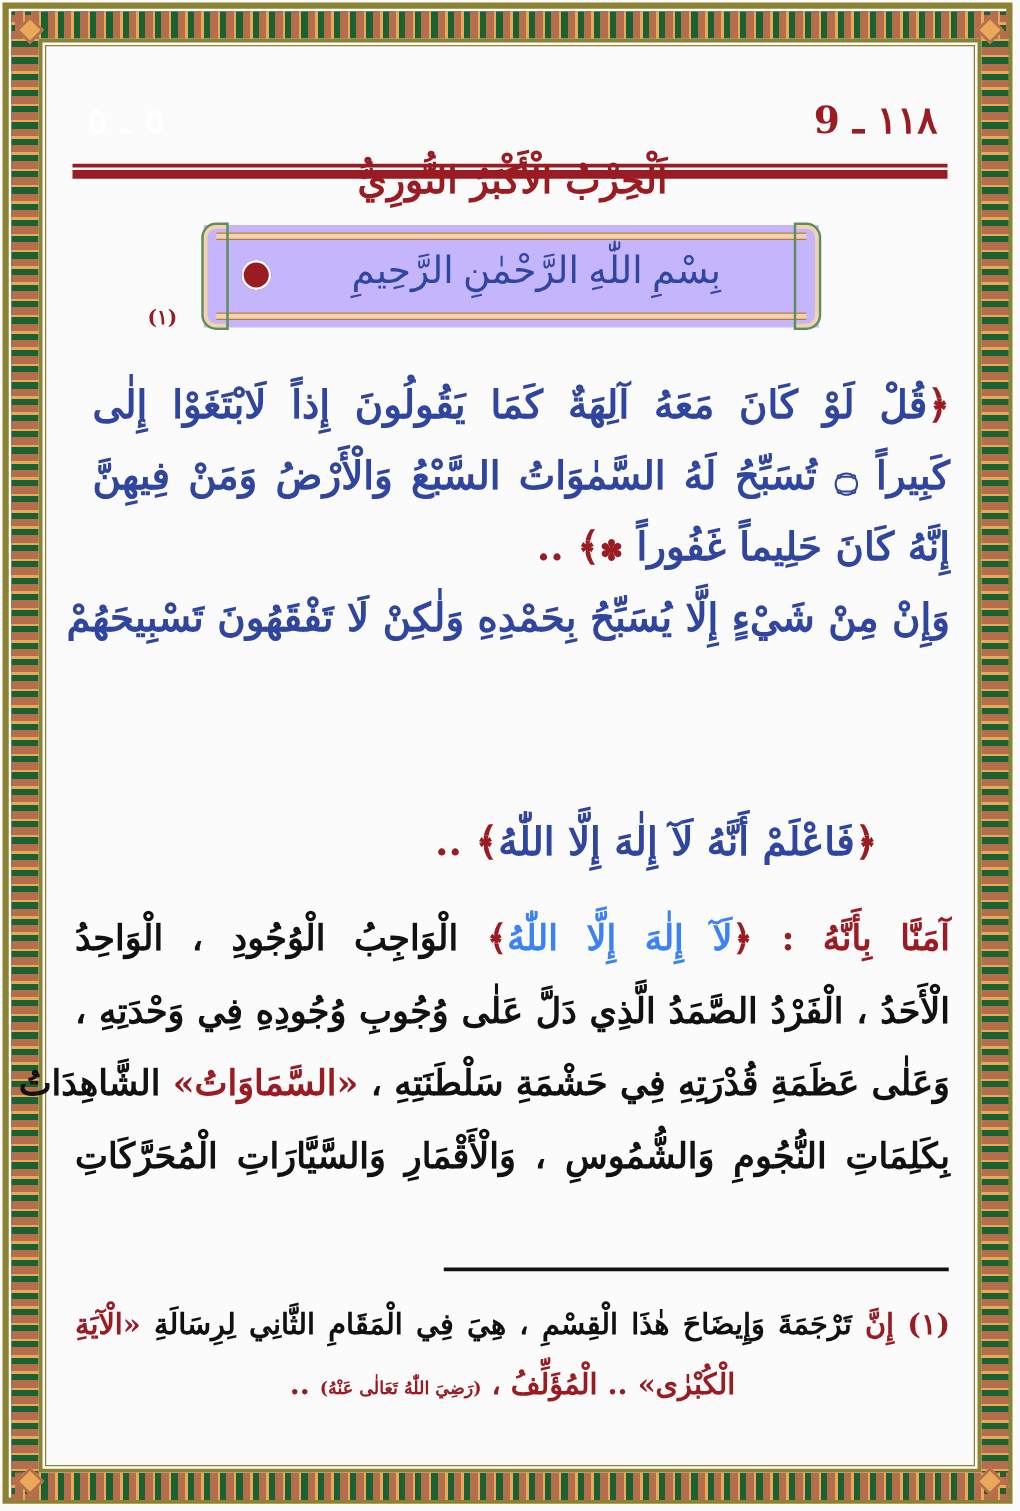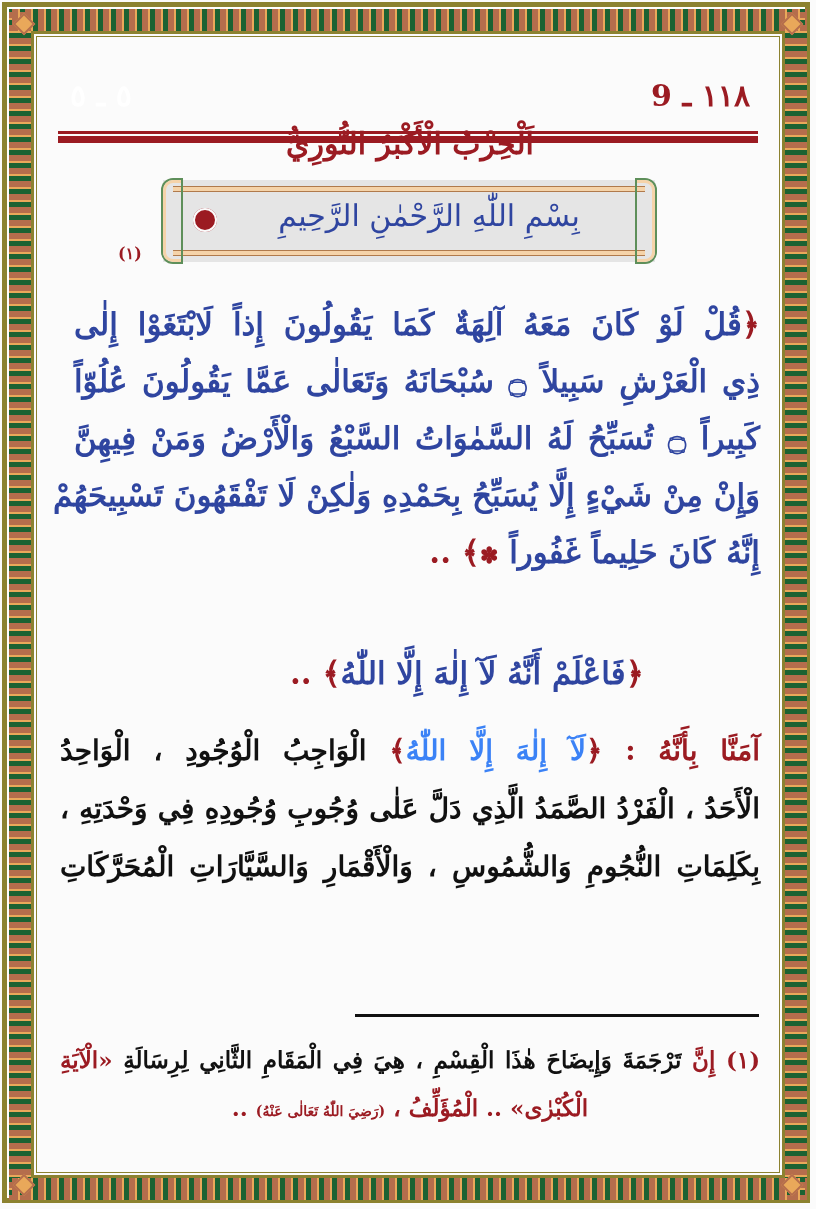--- a/index.html
+++ b/index.html
@@ -50,21 +50,22 @@
   }
   .ghost-num {
     position: absolute; left: 10px; top: 0; font-size: 30px; font-weight: bold;
     color: #ffffff; direction: rtl;
   }
   .rule-top { position: absolute; left: 58px; top: 131px; width: 700px; height: 3px; background: #9b1b22; }
   .rule-bot { position: absolute; left: 58px; top: 136px; width: 700px; height: 7px; background: #9b1b22; }
 
   .basmala-box {
     position: absolute; left: 163px; top: 180px; width: 492px; height: 82px;
-    background: #e5e5e5;
+    background: #c4b5fd;
+    font-family: Liberation Serif, serif;
   }
   .basmala-rail-top, .basmala-rail-bot {
     position: absolute; left: 10px; right: 10px; height: 4px;
     background: #f5d3a9; border-top: 1px solid #b07a4c; border-bottom: 1px solid #b07a4c;
   }
   .basmala-rail-top { top: 6px; }
   .basmala-rail-bot { bottom: 6px; }
   .basmala-end {
     position: absolute; top: 0; width: 18px; height: 82px;
     border: 3px solid #f5d3a9; box-sizing: border-box; border-radius: 10px;
@@ -86,21 +87,21 @@
   }
 
   .body {
     position: absolute; left: 60px; width: 700px; direction: rtl;
     text-align: justify; text-align-last: justify;
     font-weight: bold; line-height: 57px;
   }
   .verse { top: 296px; font-size: 31px; color: #2f45a0; }
   .verse .line { display: block; height: 57px; white-space: nowrap; margin-left: 14px; }
   .verse .last { text-align-last: right; }
-  .verse-2 { position: absolute; left: 290px; width: 470px; top: 655px; font-size: 31px; font-weight: bold; color: #2f45a0; direction: rtl; text-align: left; }
+  .verse-2 { position: absolute; left: 290px; width: 470px; top: 655px; font-size: 31px; font-weight: bold; color: #2f45a0; direction: rtl; text-align: center; }
   .red { color: #9b1b22; }
   .sep { color: #9b1b22; font-size: 22px; }
   .bracket { color: #9b1b22; }
 
   .prose { top: 722px; font-size: 28px; color: #111; line-height: 58px; }
   .prose .line { display: block; height: 58px; white-space: nowrap; }
 
   .fn-rule { position: absolute; left: 355px; top: 1014px; width: 404px; height: 3px; background: #111; }
   .footnote {
     position: absolute; left: 60px; width: 700px; top: 1036px; direction: rtl;
@@ -135,33 +136,33 @@
   <div class="basmala-rail-bot"></div>
   <div class="basmala-end left"></div>
   <div class="basmala-end right"></div>
   <div class="rosette"></div>
   <div class="basmala-text">بِسْمِ اللّٰهِ الرَّحْمٰنِ الرَّحِيمِ</div>
 </div>
 <div class="footnote-marker">(١)</div>
 
 <div class="body verse">
   <span class="line"><span class="bracket">﴿</span><span>قُلْ لَوْ كَانَ مَعَهُ آلِهَةٌ كَمَا يَقُولُونَ إِذاً لَابْتَغَوْا إِلٰى</span></span>
-  <span class="line">ذِي الْعَرْشِ سَبِيلاً ۝ سُبْحَانَهُ وَتَعَالٰى عَمَّا يَقُولُونَ عُلُوّاً</span>
   <span class="line">كَبِيراً ۝ تُسَبِّحُ لَهُ السَّمٰوَاتُ السَّبْعُ وَالْأَرْضُ وَمَنْ فِيهِنَّ</span>
+  <span class="line last"><span>إِنَّهُ كَانَ حَلِيماً غَفُوراً</span> <span class="sep">✽</span><span class="bracket">﴾</span> <span class="red">..</span></span>
   <span class="line">وَإِنْ مِنْ شَيْءٍ إِلَّا يُسَبِّحُ بِحَمْدِهِ وَلٰكِنْ لَا تَفْقَهُونَ تَسْبِيحَهُمْ</span>
-  <span class="line last"><span>إِنَّهُ كَانَ حَلِيماً غَفُوراً</span> <span class="sep">✽</span><span class="bracket">﴾</span> <span class="red">..</span></span>
 </div>
 
 <div class="verse-2">
   <span class="bracket">﴿</span><span>فَاعْلَمْ أَنَّهُ لَآ إِلٰهَ إِلَّا اللّٰهُ</span><span class="bracket">﴾</span> <span class="red">..</span>
 </div>
 
 <div class="body prose">
   <span class="line"><span class="red">آمَنَّا بِأَنَّهُ :</span> <span class="bracket">﴿</span><span style="color:#3b82f6">لَآ إِلٰهَ إِلَّا اللّٰهُ</span><span class="bracket">﴾</span> <span>الْوَاجِبُ الْوُجُودِ ، الْوَاحِدُ</span></span>
   <span class="line">الْأَحَدُ ، الْفَرْدُ الصَّمَدُ الَّذِي دَلَّ عَلٰى وُجُوبِ وُجُودِهِ فِي وَحْدَتِهِ ،</span>
+  <span class="line"><span>وَعَلٰى عَظَمَةِ قُدْرَتِهِ فِي حَشْمَةِ سَلْطَنَتِهِ ،</span> <span class="red">«السَّمَاوَاتُ»</span> <span>الشَّاهِدَاتُ</span></span>
   <span class="line">بِكَلِمَاتِ النُّجُومِ وَالشُّمُوسِ ، وَالْأَقْمَارِ وَالسَّيَّارَاتِ الْمُحَرَّكَاتِ</span>
 </div>
 
 <div class="fn-rule"></div>
 
 <div class="footnote">
   <span class="line l1"><span class="red">(١)</span> <span class="red">إِنَّ</span> <span>تَرْجَمَةَ وَإِيضَاحَ هٰذَا الْقِسْمِ ، هِيَ فِي الْمَقَامِ الثَّانِي لِرِسَالَةِ</span> <span class="red">«الْآيَةِ</span></span>
   <span class="line l2 red"><span>الْكُبْرٰى»</span> <span>..</span> <span>الْمُؤَلِّفُ ،</span> <span style="font-size:14px">(رَضِيَ اللّٰهُ تَعَالٰى عَنْهُ)</span> <span>..</span></span>
 </div>
 

